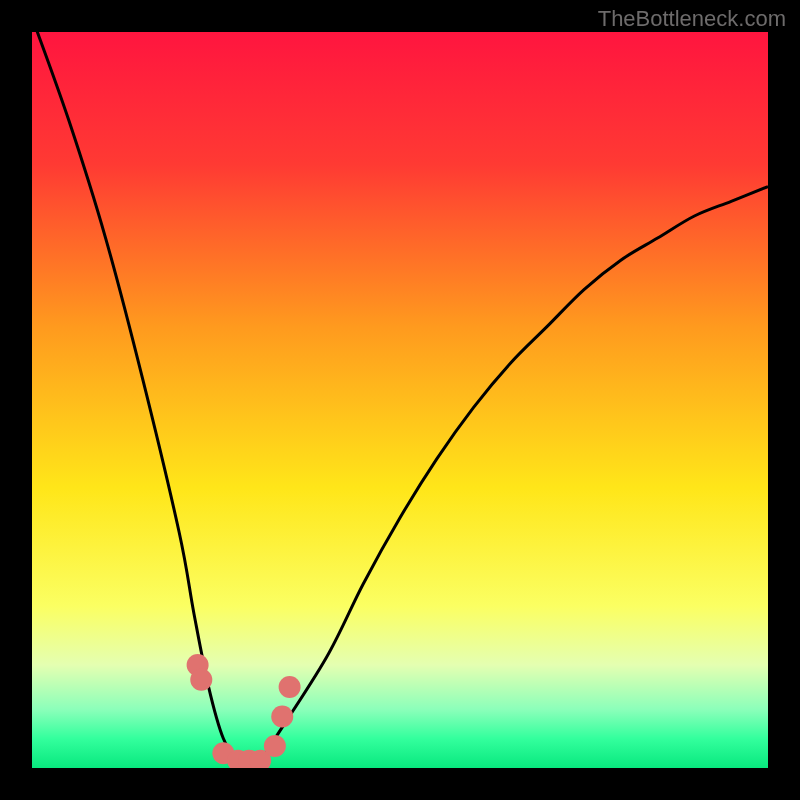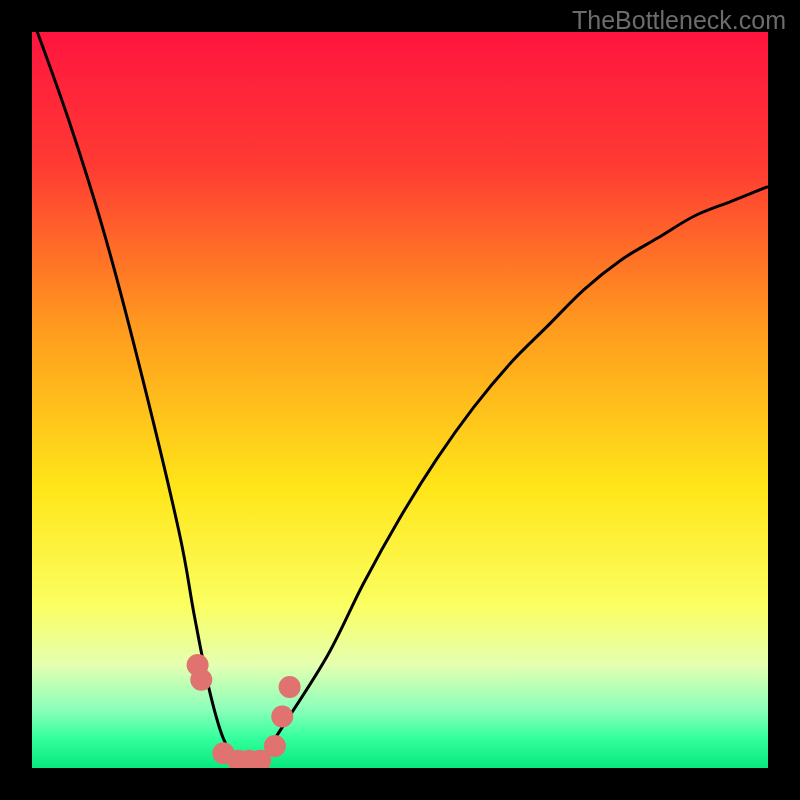--- a/index.html
+++ b/index.html
@@ -10,21 +10,21 @@
     background: #000;
     position: relative;
     overflow: hidden;
     font-family: Arial, sans-serif;
   }
   .watermark {
     position: absolute;
     top: 6px;
     right: 14px;
     color: #6d6b6b;
-    font-size: 25px;
+    font-size: 22px;
     font-weight: 500;
     z-index: 10;
   }
   .chart-area {
     position: absolute;
     left: 32px;
     top: 32px;
     width: 736px;
     height: 736px;
   }

